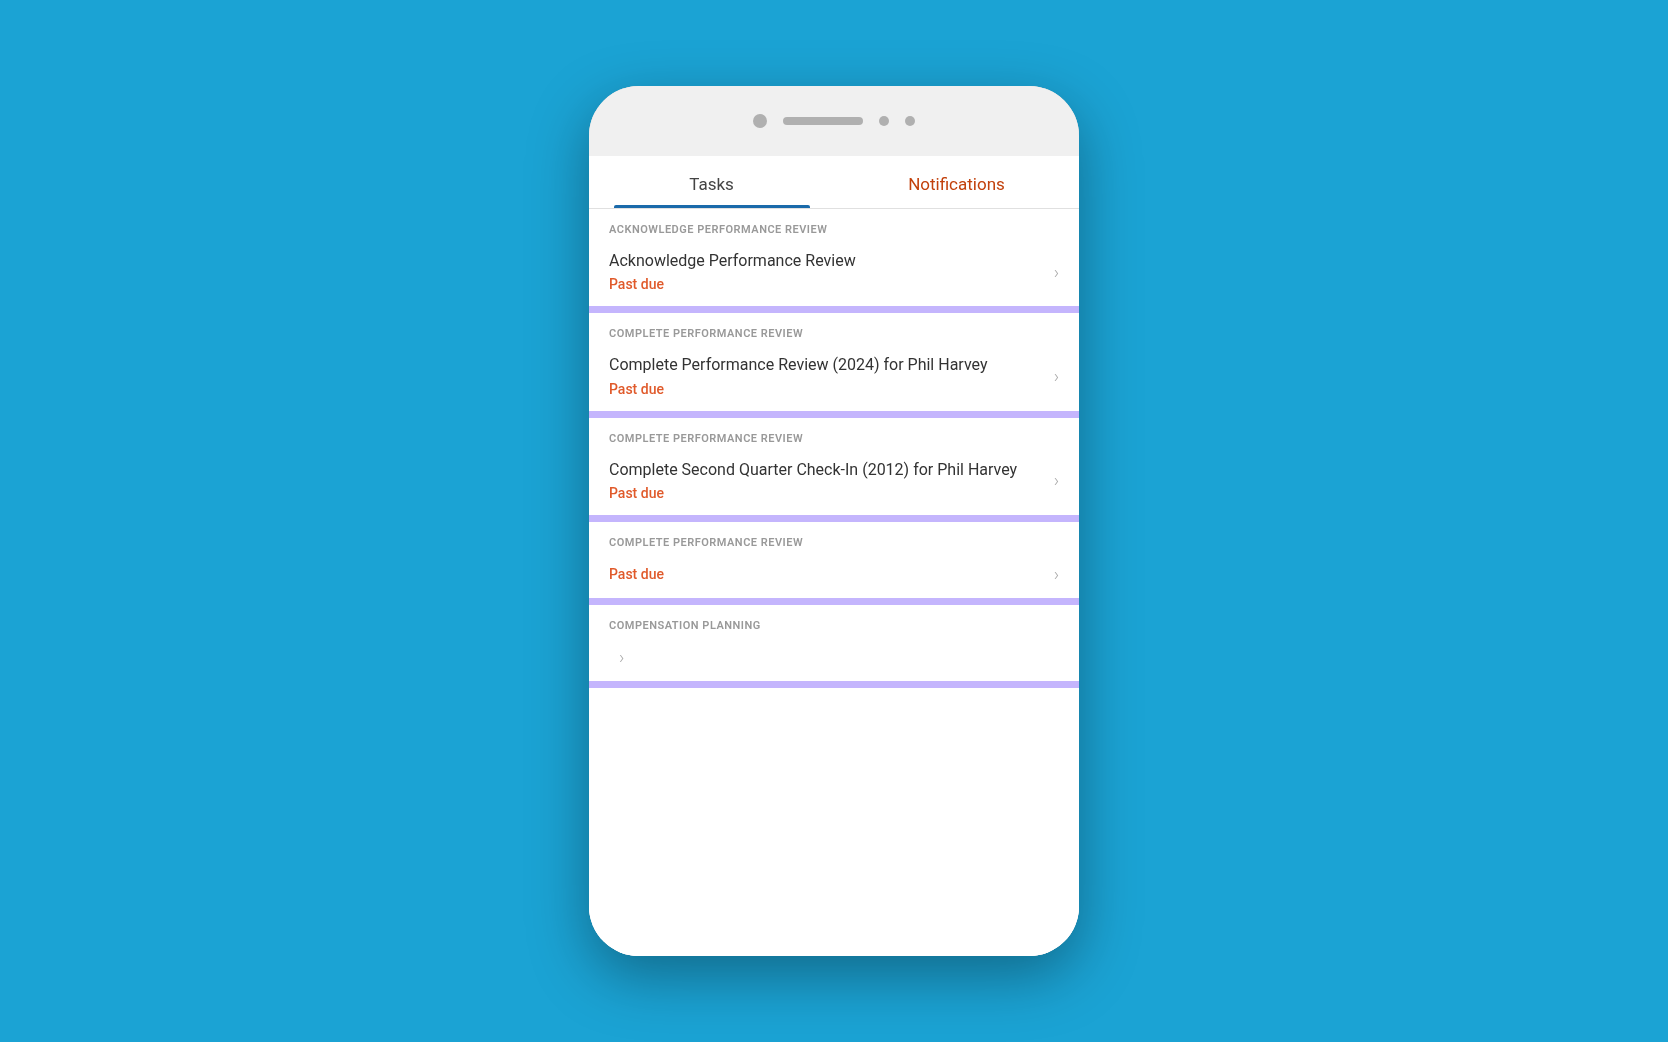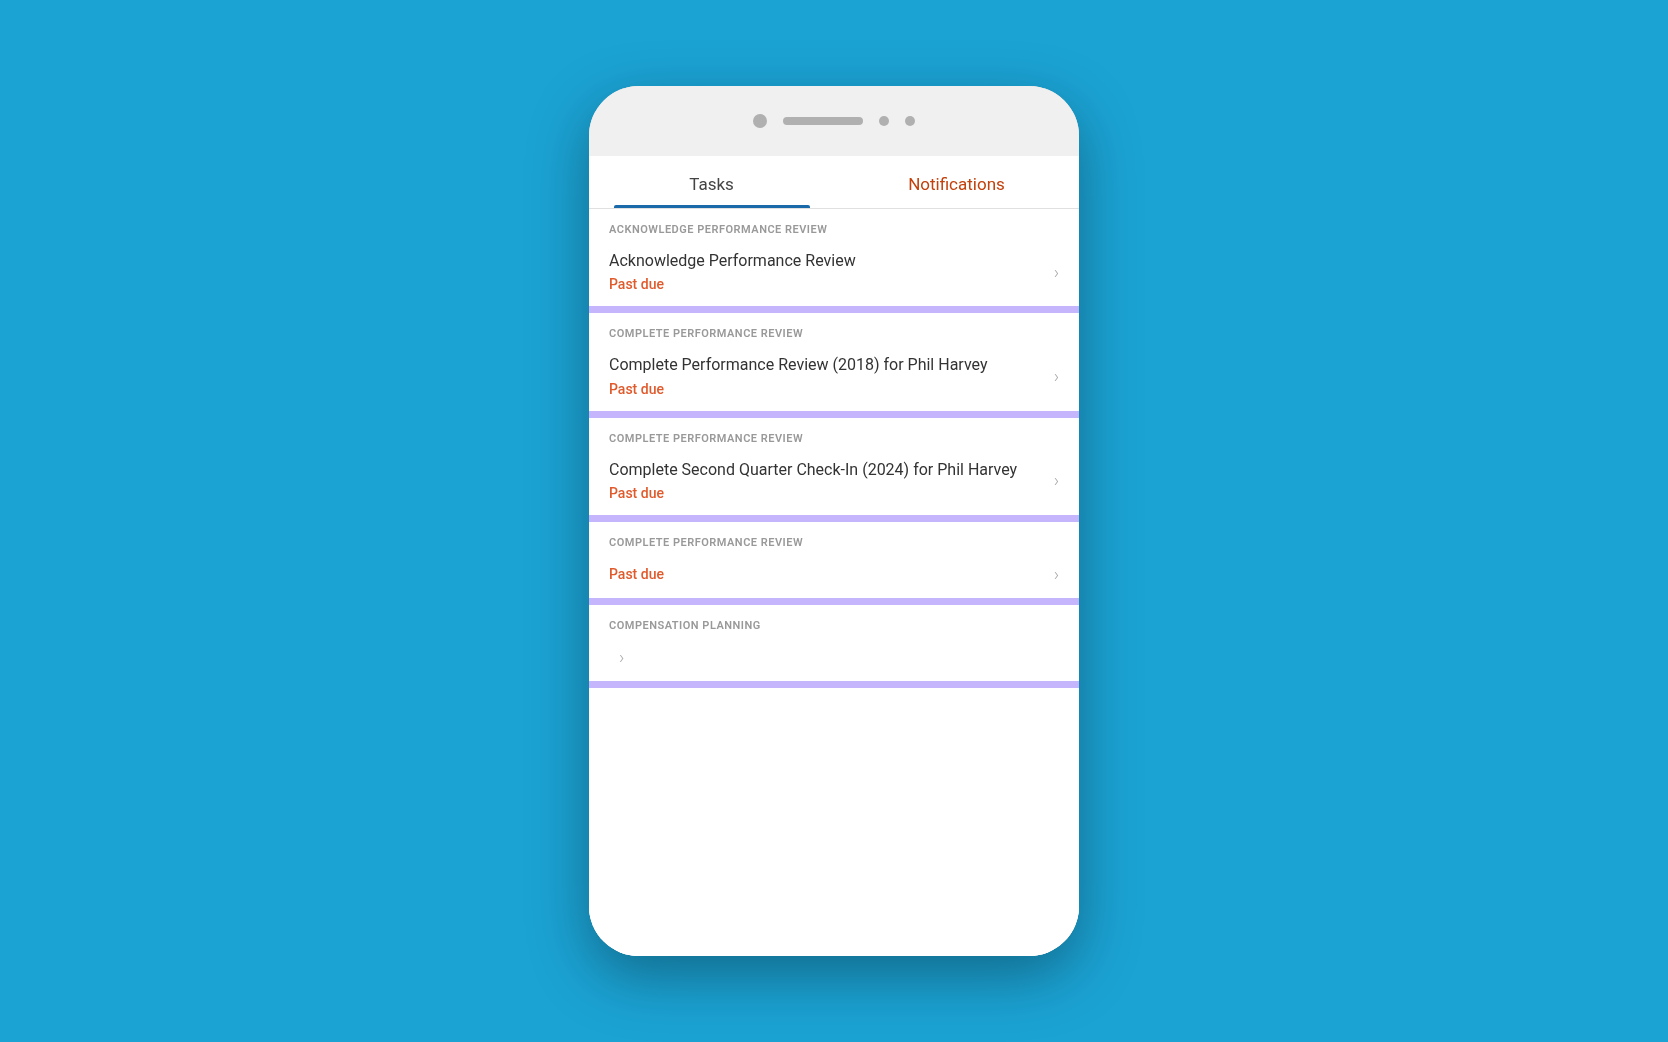--- a/index.html
+++ b/index.html
@@ -198,32 +198,32 @@
             <div class="task-status">Past due</div>
           </div>
           <div class="task-chevron">›</div>
         </div>
       </div>
 
       <div class="task-section">
         <div class="task-category">COMPLETE PERFORMANCE REVIEW</div>
         <div class="task-row">
           <div class="task-content">
-            <div class="task-title">Complete Performance Review (2018) for Phil Harvey</div>
+            <div class="task-title">Complete Performance Review (2024) for Phil Harvey</div>
             <div class="task-status">Past due</div>
           </div>
           <div class="task-chevron">›</div>
         </div>
       </div>
 
       <div class="task-section">
         <div class="task-category">COMPLETE PERFORMANCE REVIEW</div>
         <div class="task-row">
           <div class="task-content">
-            <div class="task-title">Complete Second Quarter Check-In (2024) for Phil Harvey</div>
+            <div class="task-title">Complete Second Quarter Check-In (2012) for Phil Harvey</div>
             <div class="task-status">Past due</div>
           </div>
           <div class="task-chevron">›</div>
         </div>
       </div>
 
       <div class="task-section">
         <div class="task-category">COMPLETE PERFORMANCE REVIEW</div>
         <div class="task-row">
           <div class="task-content">

